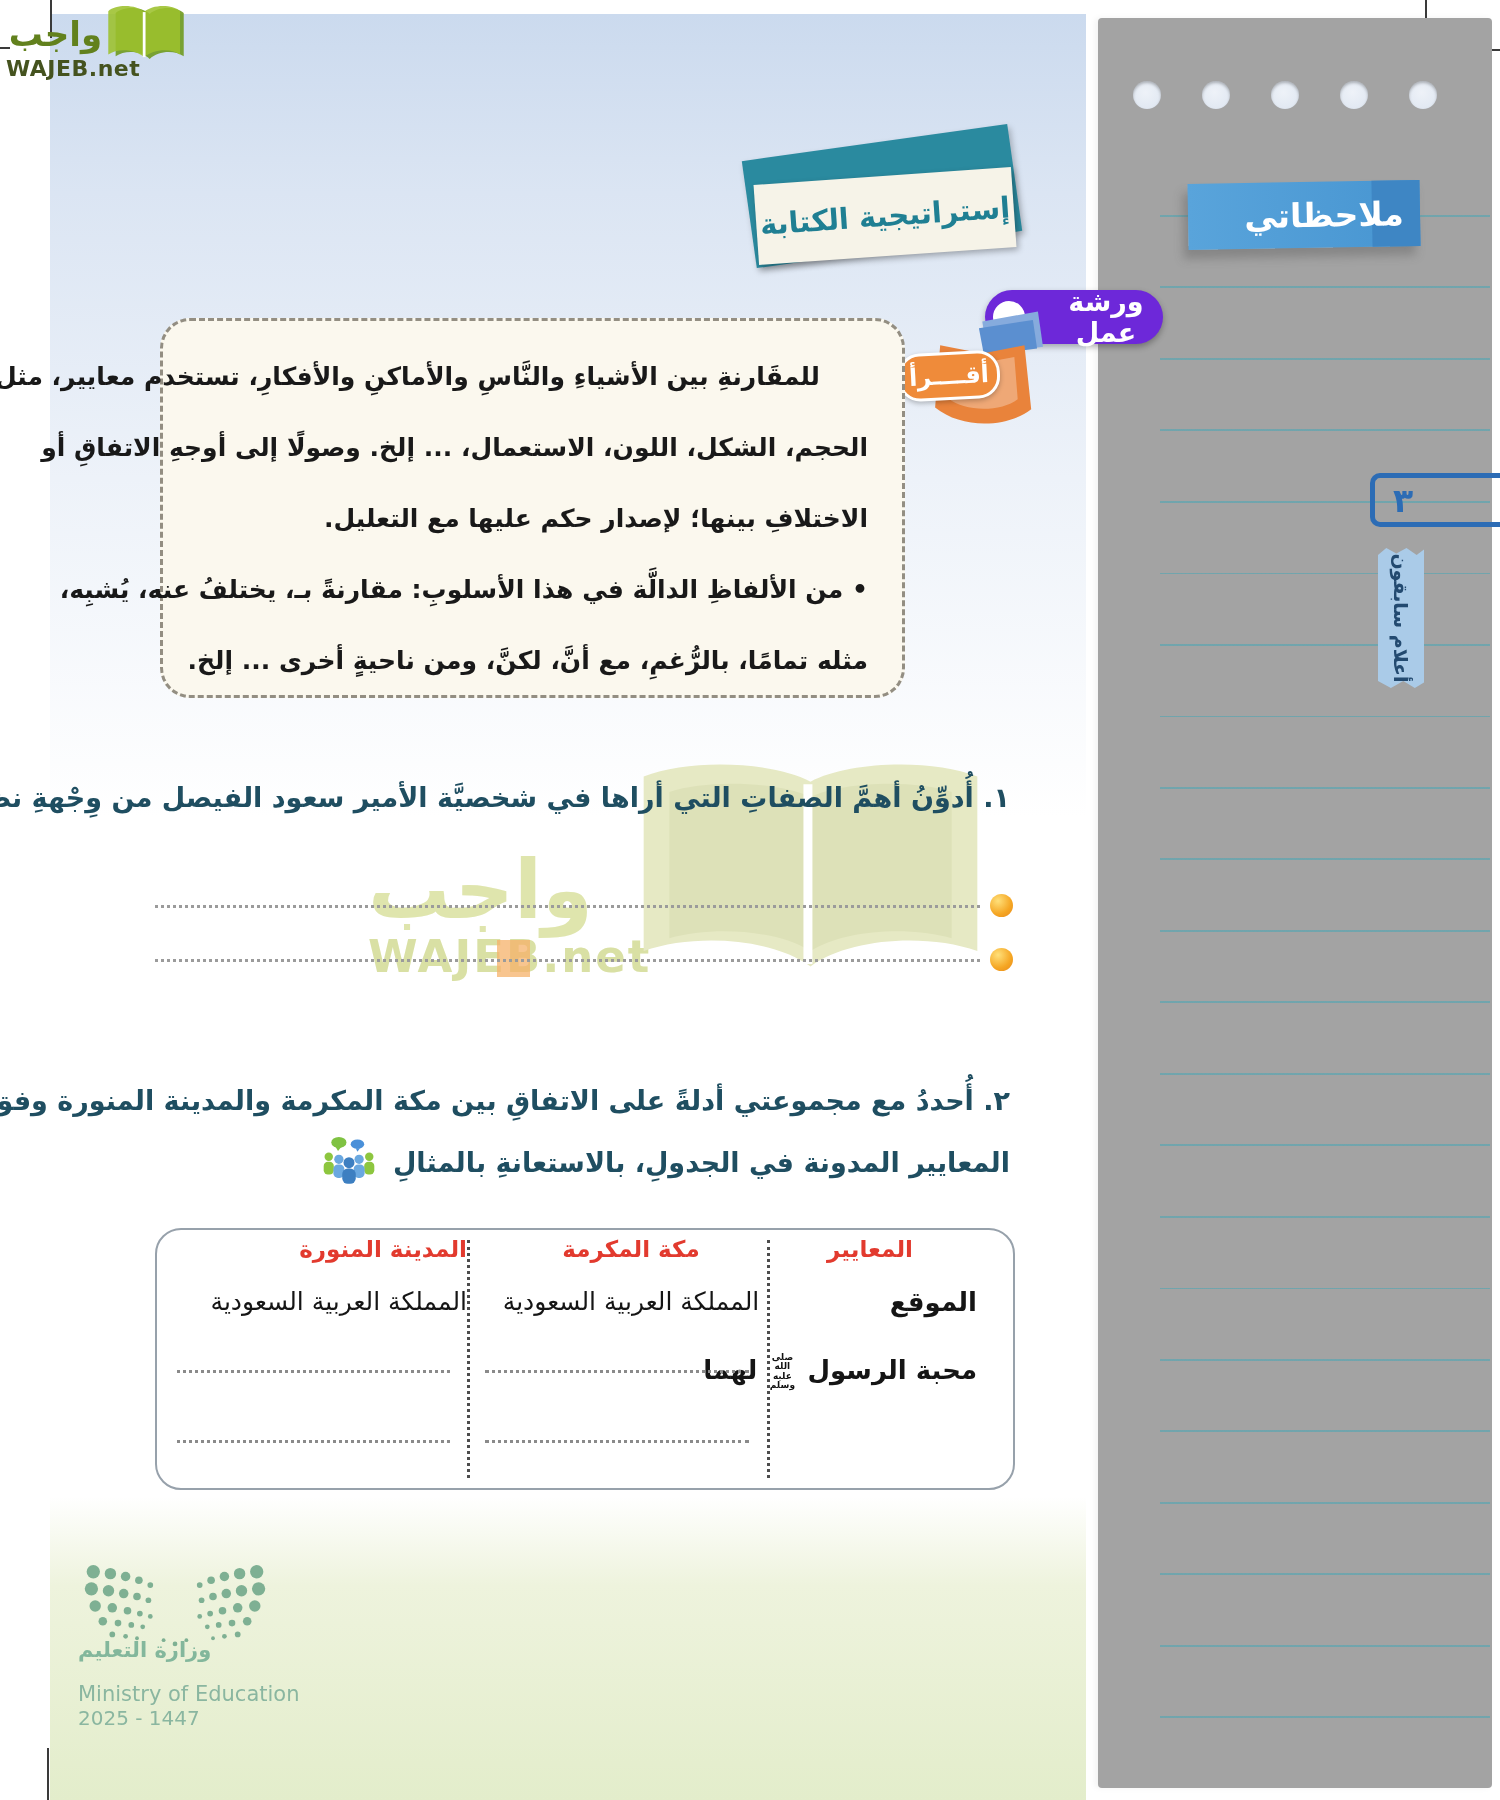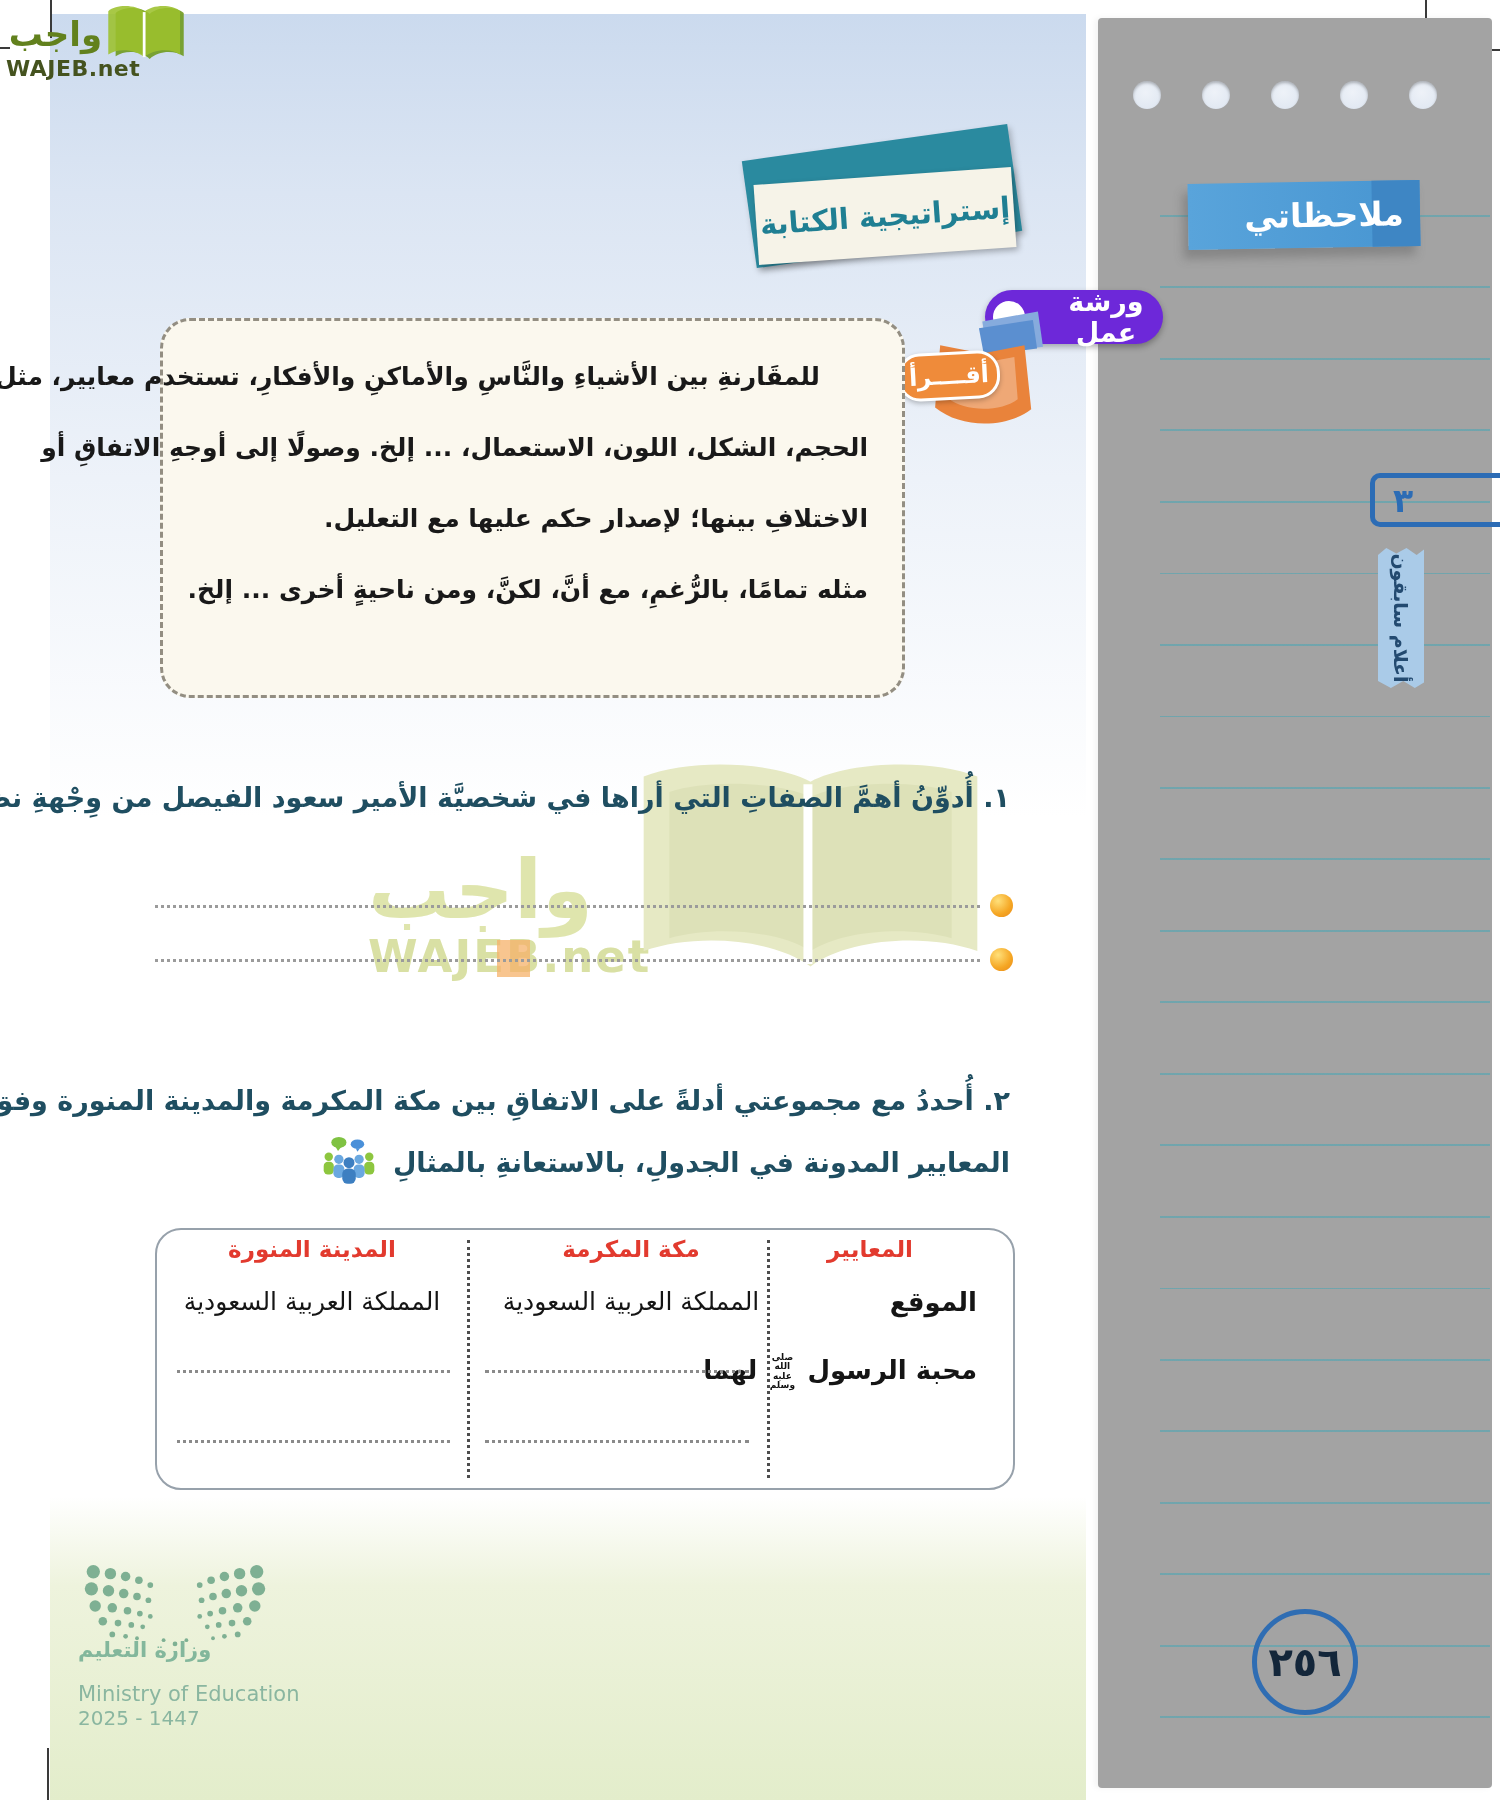--- a/index.html
+++ b/index.html
@@ -54,21 +54,21 @@
   .bullet{width:23px;height:23px;border-radius:50%;
     background:radial-gradient(circle at 35% 30%,#ffe07a,#f5a623 60%,#e8891c)}
   
   .ctable{left:155px;top:1228px;width:860px;height:262px;background:#fff;border:2px solid #97a1ab;
     border-radius:26px;box-sizing:border-box}
   .ctable .sep{position:absolute;top:10px;bottom:10px;border-left:3px dotted #4d4d4d;width:0}
   .trow{position:absolute;left:0;width:100%}
   .th{color:#e23a2e;font-size:23px;font-weight:bold;text-align:center}
   .cell-crit{position:absolute;right:36px;width:214px;text-align:right;direction:rtl}
   .cell-mecca{position:absolute;left:324px;width:300px;text-align:center}
-  .cell-medina{position:absolute;left:0;width:310px;text-align:center}
+  .cell-medina{position:absolute;left:0;width:310px;text-align:right}
   .tval{font-size:25px;font-weight:normal;color:#151515;white-space:nowrap}
   .tcrit{font-size:26px;font-weight:bold;color:#151515;white-space:nowrap}
   .cell-dotted{position:absolute;height:0;border-bottom:3px dotted #8a8a8a}
   .salawat{display:inline-block;width:32px;font-size:9px;line-height:1.05;text-align:center;
     vertical-align:middle;font-weight:bold;color:#111;white-space:normal}
   
   .min-ar{left:78px;top:1638px;width:192px;text-align:left;font-size:21px;font-weight:bold;color:#83b79c;direction:rtl}
   .min-en{left:78px;top:1682px;width:230px;font-size:21px;color:#8ab6a0}
   .min-yr{left:78px;top:1706px;width:230px;font-size:20px;color:#8ab6a0}
   
@@ -120,23 +120,20 @@
 <div class="abs panel">
   <div class="rule-lines"></div>
   <div class="hole" style="left:35px"></div>
   <div class="hole" style="left:104px"></div>
   <div class="hole" style="left:173px"></div>
   <div class="hole" style="left:242px"></div>
   <div class="hole" style="left:311px"></div>
   <div class="notes-label">
     <span>ملاحظاتي</span>
   </div>
-  <div class="page-circle">
-    <span>٢٥٦</span>
-  </div>
 </div>
 
 <div class="abs unit-box">
   <span>٣</span>
 </div>
 <div class="abs ribbon">
   <div class="ribbon-text">أعلام سابقون</div>
 </div>
 
 <div class="abs wm-ar">واجب</div>
@@ -172,20 +169,21 @@
   </svg>
 </div>
 <div class="abs read-banner">
   <span>أقــــرأ</span>
 </div>
 
 <div class="abs sbox">
   <div class="line first">للمقَارنةِ بين الأشياءِ والنَّاسِ والأماكنِ والأفكارِ، تستخدم معايير، مثل:</div>
   <div class="line">الحجم، الشكل، اللون، الاستعمال، ... إلخ. وصولًا إلى أوجهِ الاتفاقِ أو</div>
   <div class="line">الاختلافِ بينها؛ لإصدار حكم عليها مع التعليل.</div>
+  <div class="line">• من الألفاظِ الدالَّة في هذا الأسلوبِ: مقارنةً بـ، يختلفُ عنه، يُشبِه،</div>
   <div class="line">مثله تمامًا، بالرُّغمِ، مع أنَّ، لكنَّ، ومن ناحيةٍ أخرى ... إلخ.</div>
 </div>
 
 <div class="abs q q1">١. أُدوِّنُ أهمَّ الصفاتِ التي أراها في شخصيَّة الأمير سعود الفيصل من وِجْهةِ نظري.</div>
 <div class="abs ans-line" style="left:155px;top:905px;width:825px"></div>
 <div class="abs bullet" style="left:990px;top:894px"></div>
 <div class="abs ans-line" style="left:155px;top:959px;width:825px"></div>
 <div class="abs bullet" style="left:990px;top:948px"></div>
 
 <div class="abs q q2a">٢. أُحددُ مع مجموعتي أدلةً على الاتفاقِ بين مكة المكرمة والمدينة المنورة وفق</div>

